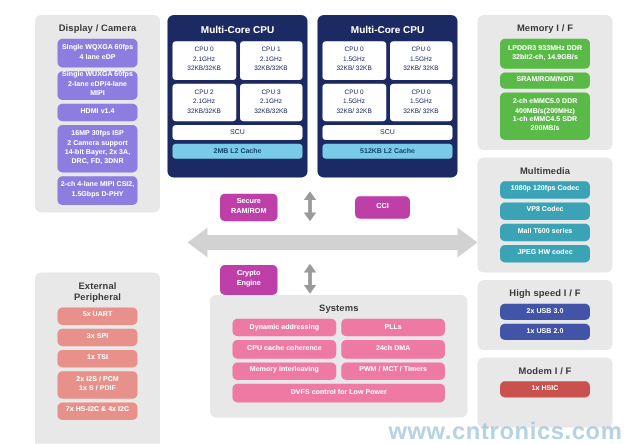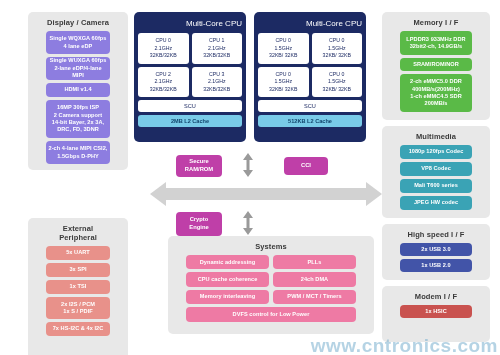--- a/index.html
+++ b/index.html
@@ -57,22 +57,22 @@
   
   .cpu-panel {
     position: absolute;
     background: #1c2a63;
     border-radius: 5px;
     padding: 4px;
   }
   .cpu-title {
     color: #ffffff;
     font-size: 8px;
-    font-weight: normal;
-    text-align: right;
+    font-weight: bold;
+    text-align: center;
     padding: 3px 0 5px 0;
   }
   .core-grid {
     display: grid;
     grid-template-columns: 1fr 1fr;
     gap: 3px;
   }
   .core {
     background: #ffffff;
     border-radius: 3px;

